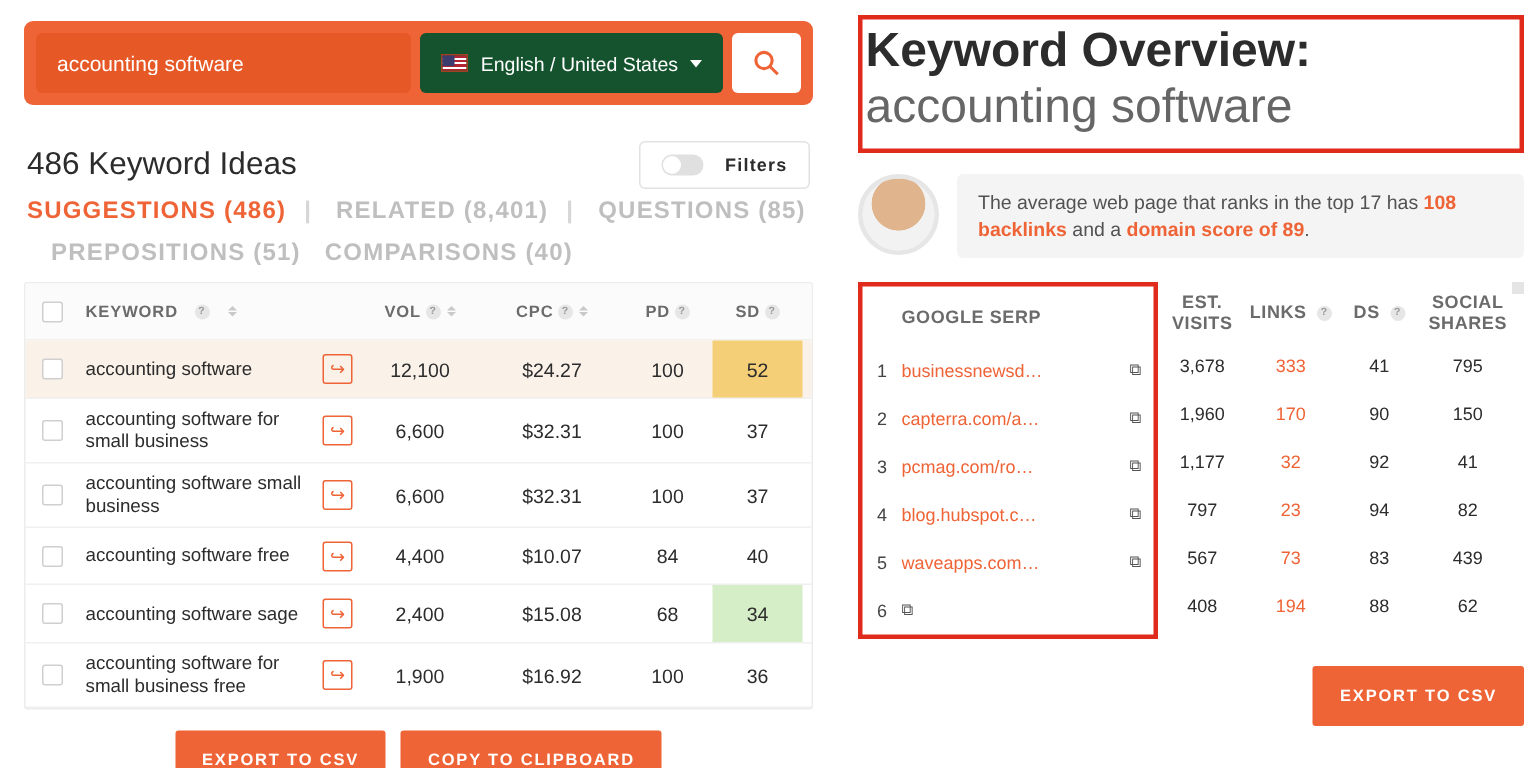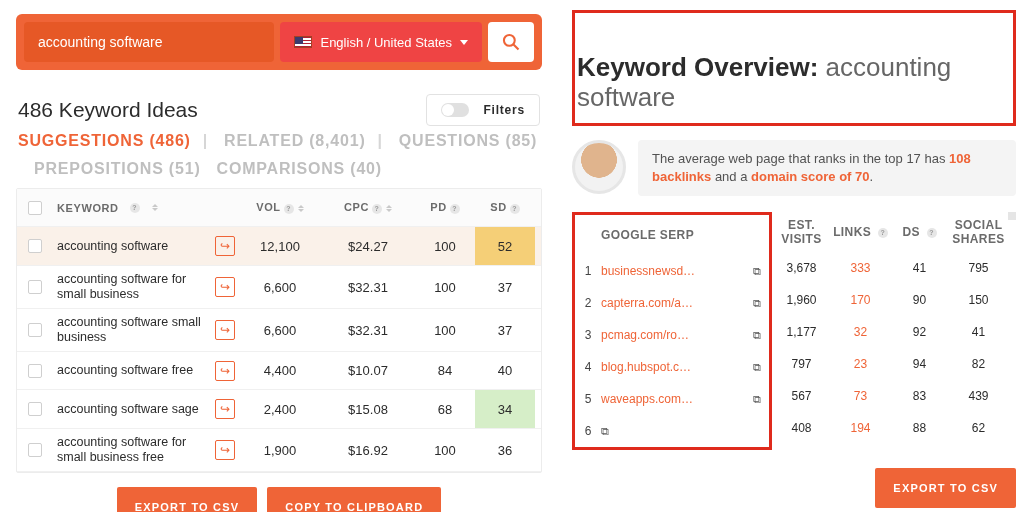--- a/index.html
+++ b/index.html
@@ -18,21 +18,21 @@
 
   
   .searchbar { display: flex; gap: 0; background: #ef6437; border-radius: 6px; padding: 8px; }
   .searchbar input {
     flex: 1; border: 0; border-radius: 4px; padding: 12px 14px;
     background: #e65826; color: #fff; font-size: 14px;
   }
   .searchbar input::placeholder { color: #fff; }
   .locale {
     display: flex; align-items: center; gap: 8px;
-    background: #ef4444; border-radius: 4px; padding: 0 14px; margin-left: 6px;
+    background: #14532d; border-radius: 4px; padding: 0 14px; margin-left: 6px;
     color: #fff; font-size: 13px; min-width: 170px;
   }
   .flag { width: 18px; height: 12px; background: linear-gradient(#b22234 0 15%, #fff 15% 30%, #b22234 30% 45%, #fff 45% 60%, #b22234 60% 75%, #fff 75% 90%, #b22234 90% 100%); position: relative; border:1px solid #a04025;}
   .flag::before { content:""; position:absolute; left:0;top:0;width:8px;height:7px;background:#3c3b6e;}
   .chev { width:0;height:0;border-left:4px solid transparent;border-right:4px solid transparent;border-top:5px solid #fff;margin-left:auto;}
   .search-btn {
     width: 46px; border-radius: 4px; margin-left: 6px;
     display:flex;align-items:center;justify-content:center; background:#fff;
   }
   .search-btn svg { width:20px;height:20px;stroke:#ef6437;fill:none;stroke-width:2.5;}
@@ -70,21 +70,21 @@
   .sd-cell{height:100%;display:flex;align-items:center;justify-content:center;}
   .sd-52{background:#f5cf77;width:100%;height:38px;}
   .sd-34{background:#d6eec8;width:100%;height:38px;}
   .row-active{background:#faf1e9;}
 
   
   .lactions{display:flex;gap:10px;justify-content:center;margin-top:14px;}
   .btn{background:#ef6437;color:#fff;font-size:11px;letter-spacing:1.2px;font-weight:700;padding:14px 18px;border-radius:2px;}
 
   
-  .ov-title{font-size:26px;line-height:1.15;margin-bottom:6px;margin-top:38px;}
+  .ov-title{font-size:32px;line-height:1.15;margin-bottom:6px;}
   .ov-title strong{font-weight:700;}
   .ov-title .kw{color:#666;font-weight:400;}
   .redbox{border:3px solid #df2a1c;}
   .box-title{padding:2px 4px 4px 2px;}
   .tipcard{display:flex;gap:12px;margin-top:14px;align-items:flex-start;}
   .avatar{width:54px;height:54px;border-radius:50%;border:3px solid #e6e6e6;background:radial-gradient(circle at 50% 35%, #e0b48d 0 45%, #f2f2f2 46%);flex-shrink:0;}
   .tipbubble{background:#f4f4f4;border-radius:4px;padding:10px 14px;font-size:13px;color:#525252; line-height:1.4;}
   .tipbubble .hl{color:#ef6437;font-weight:700;}
 
   .serpbox{margin-top:16px;display:flex;align-items:flex-start;}
@@ -258,21 +258,21 @@
   <div class="right">
     <div class="redbox box-title">
       <div class="ov-title">
         <strong>Keyword Overview: </strong><span class="kw">accounting software</span>
       </div>
     </div>
 
     <div class="tipcard">
       <div class="avatar"></div>
       <div class="tipbubble">
-        <span>The average web page that ranks in the top 17 has </span><span class="hl">108 backlinks</span><span> and a </span><span class="hl">domain score of 70</span><span>.</span>
+        <span>The average web page that ranks in the top 17 has </span><span class="hl">108 backlinks</span><span> and a </span><span class="hl">domain score of 89</span><span>.</span>
       </div>
     </div>
 
     <div class="serpbox">
       <div class="serpleft" id="serpleft">
           <div class="srow header">
             <div class="srank"></div>
             <div class="surl" style="color:#6b6b6b;font-weight:700">GOOGLE SERP</div>
             <div class="ext"></div>
           </div>

